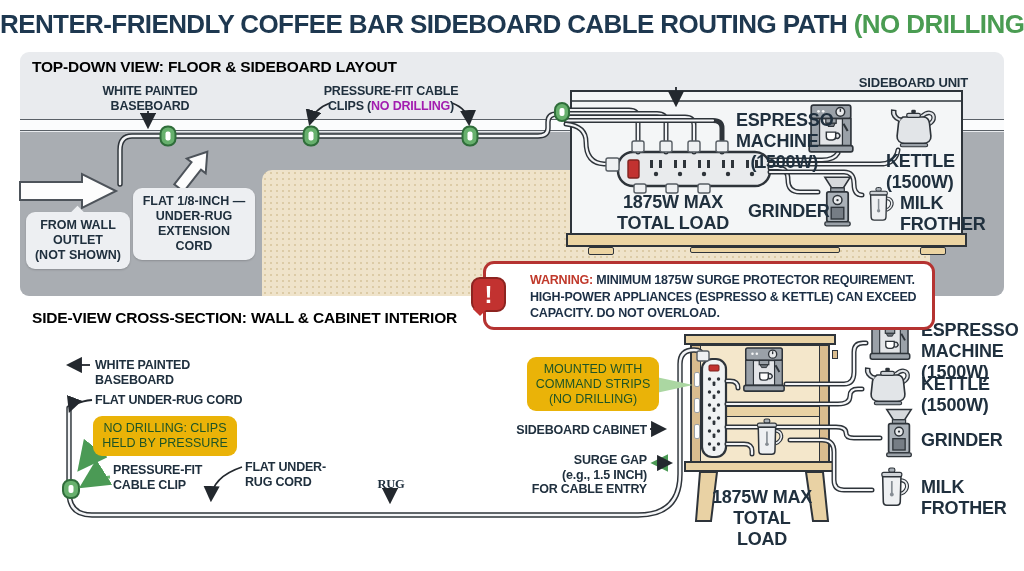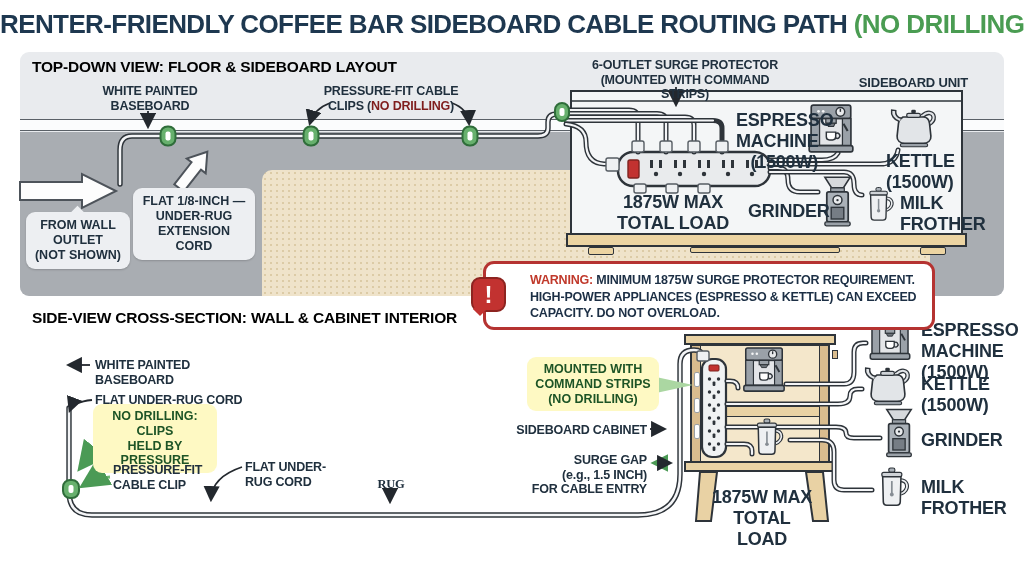--- a/index.html
+++ b/index.html
@@ -7,23 +7,23 @@
   #stage{position:relative;width:1024px;height:571px;background:#fff;overflow:hidden;
          font-family:"Liberation Sans",sans-serif;}
   .abs{position:absolute;}
   #title{position:absolute;left:0;top:9px;width:1024px;text-align:center;
          font-size:26px;font-weight:800;letter-spacing:-0.6px;color:#1e3850;white-space:nowrap;}
   #title .grn{color:#4a9c52;}
   .panel{position:absolute;background:#e9ebee;border-radius:9px;overflow:hidden;}
   .phead{position:absolute;font-weight:800;color:#000000;font-size:15.5px;letter-spacing:-0.2px;white-space:nowrap;}
   .lbl{position:absolute;font-weight:700;color:#20303e;font-size:12.5px;line-height:1.16;letter-spacing:-0.2px;}
   .lbl.center{text-align:center;} .lbl.right{text-align:right;}
-  .lbl .grn{color:#7f1d1d;text-align:right;}
+  .lbl .grn{color:#a21caf;text-align:right;}
   .sm{font-size:18px;line-height:1.18;}
-  .gbox{position:absolute;background:#fef9c3;border-radius:9px;color:#1d5426;font-weight:700;
+  .gbox{position:absolute;background:#eab308;border-radius:9px;color:#1d5426;font-weight:400;
         font-size:12.5px;line-height:1.18;text-align:center;padding:5px 4px;}
   .obox{position:absolute;background:#edeff2;border-radius:9px;color:#20303e;font-weight:700;
         font-size:12.5px;line-height:1.2;text-align:center;padding:6px 7px;
         box-shadow:0 1px 2px rgba(0,0,0,0.18);}
   .obox .tail{position:absolute;width:11px;height:11px;background:#edeff2;transform:rotate(45deg);
         top:-4px;left:50%;margin-left:-6px;}
   .strip{position:absolute;left:0;right:0;}
   .rug{background:#efe3ca;background-image:radial-gradient(circle,#dccba6 1px,rgba(0,0,0,0) 1.2px);
        background-size:6px 6px;}
   .wood{background:#ecd4a2;border:2px solid #2e343a;}
@@ -343,24 +343,20 @@
   </svg>
 
   <div class="lbl center" style="left:90px;top:84px;width:120px;">
     <div>WHITE PAINTED</div>
     <div>BASEBOARD</div>
   </div>
   <div class="lbl center" style="left:300px;top:84px;width:182px;">
     <div>PRESSURE-FIT CABLE</div>
     <div><span>CLIPS (</span><span class="grn">NO DRILLING</span><span>)</span></div>
   </div>
-  <div class="lbl center" style="left:580px;top:58px;width:210px;">
-    <div>6-OUTLET SURGE PROTECTOR</div>
-    <div>(MOUNTED WITH COMMAND STRIPS)</div>
-  </div>
   <div class="lbl right" style="left:850px;top:75px;width:118px;font-size:13px;">SIDEBOARD UNIT</div>
   <div class="obox" style="left:26px;top:212px;width:104px;">
     <div class="tail"></div>
     <div>FROM WALL</div>
     <div>OUTLET</div>
     <div>(NOT SHOWN)</div>
   </div>
   <div class="obox" style="left:133px;top:188px;width:122px;">
     <div>FLAT 1/8-INCH —</div>
     <div>UNDER-RUG</div>
@@ -383,21 +379,21 @@
   <div class="lbl sm" style="left:900px;top:193px;width:70px;">
     <div>MILK</div>
     <div>FROTHER</div>
   </div>
 
   <div class="lbl" style="left:95px;top:358px;width:120px;">
     <div>WHITE PAINTED</div>
     <div>BASEBOARD</div>
   </div>
   <div class="lbl" style="left:95px;top:393px;width:180px;">FLAT UNDER-RUG CORD</div>
-  <div class="gbox" style="left:93px;top:404px;width:124px;">
+  <div class="gbox" style="left:93px;top:416px;width:144px;">
     <div>NO DRILLING: CLIPS</div>
     <div>HELD BY PRESSURE</div>
   </div>
   <div class="lbl" style="left:113px;top:463px;width:100px;">
     <div>PRESSURE-FIT</div>
     <div>CABLE CLIP</div>
   </div>
   <div class="lbl" style="left:245px;top:460px;width:92px;">
     <div>FLAT UNDER-</div>
     <div>RUG CORD</div>

